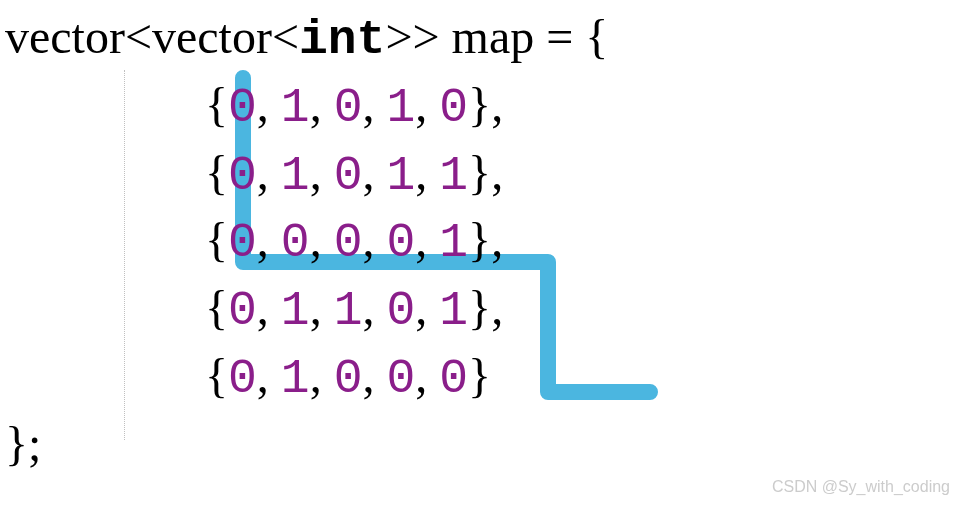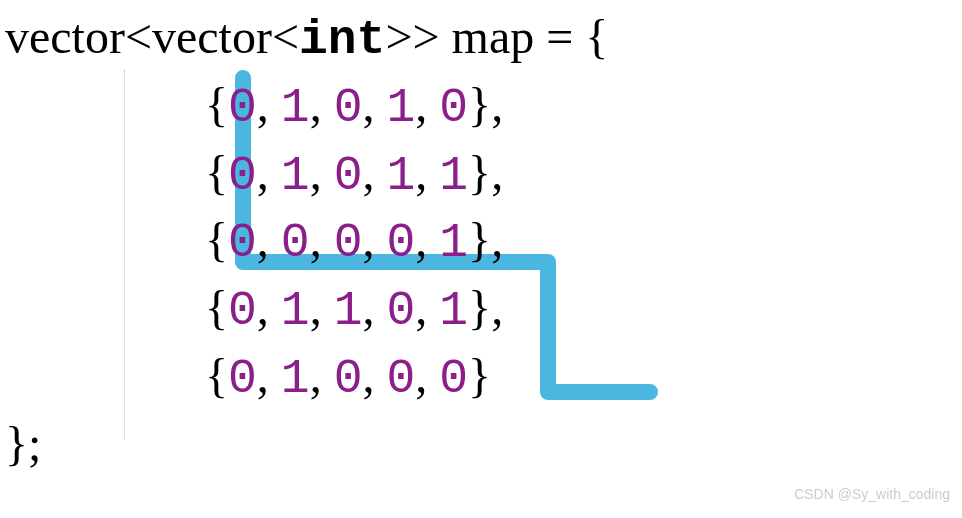--- a/index.html
+++ b/index.html
@@ -55,23 +55,23 @@
       left: 124px;
       top: 70px;
       width: 0;
       height: 370px;
       border-left: 1px dotted #c0c0c0;
       z-index: 0;
     }
     .watermark {
       position: absolute;
       right: 12px;
-      bottom: 14px;
+      bottom: 20px;
       font-family: Arial, sans-serif;
-      font-size: 14px;
+      font-size: 16px;
       color: #cccccc;
       z-index: 3;
     }
   </style>
 </head>
 <body>
 
 <div class="code-container">
   <div class="vertical-guide"></div>
 

